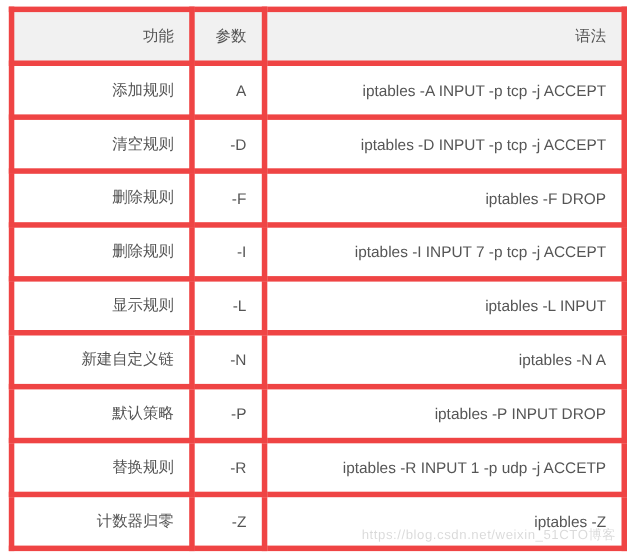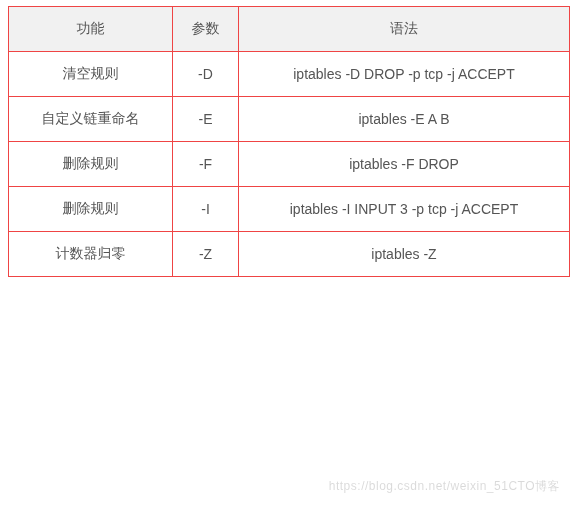--- a/index.html
+++ b/index.html
@@ -16,23 +16,23 @@
     box-sizing: border-box;
     padding: 6px 8px;
     position: relative;
   }
   table {
     width: 100%;
     border-collapse: collapse;
     table-layout: fixed;
   }
   th, td {
-    border: 1px solid #ef4444;
+    border: 5px solid #ef4444;
     padding: 12px 14px;
-    text-align: center;
+    text-align: right;
     vertical-align: middle;
     font-weight: 400;
     color: #555;
     height: 20px;
   }
   thead th {
     background: #f1f1f1;
     color: #555;
     font-weight: 500;
   }
@@ -62,38 +62,58 @@
     </colgroup>
     <thead>
       <tr>
         <th>功能</th>
         <th>参数</th>
         <th>语法</th>
       </tr>
     </thead>
     <tbody>
       <tr>
+        <td>添加规则</td>
+        <td>A</td>
+        <td>iptables -A INPUT -p tcp -j ACCEPT</td>
+      </tr>
+      <tr>
         <td>清空规则</td>
         <td>-D</td>
-        <td>iptables -D DROP -p tcp -j ACCEPT</td>
-      </tr>
-      <tr>
-        <td>自定义链重命名</td>
-        <td>-E</td>
-        <td>iptables -E A B</td>
+        <td>iptables -D INPUT -p tcp -j ACCEPT</td>
       </tr>
       <tr>
         <td>删除规则</td>
         <td>-F</td>
         <td>iptables -F DROP</td>
       </tr>
       <tr>
         <td>删除规则</td>
         <td>-I</td>
-        <td>iptables -I INPUT 3 -p tcp -j ACCEPT</td>
+        <td>iptables -I INPUT 7 -p tcp -j ACCEPT</td>
+      </tr>
+      <tr>
+        <td>显示规则</td>
+        <td>-L</td>
+        <td>iptables -L INPUT</td>
+      </tr>
+      <tr>
+        <td>新建自定义链</td>
+        <td>-N</td>
+        <td>iptables -N A</td>
+      </tr>
+      <tr>
+        <td>默认策略</td>
+        <td>-P</td>
+        <td>iptables -P INPUT DROP</td>
+      </tr>
+      <tr>
+        <td>替换规则</td>
+        <td>-R</td>
+        <td>iptables -R INPUT 1 -p udp -j ACCETP</td>
       </tr>
       <tr>
         <td>计数器归零</td>
         <td>-Z</td>
         <td>iptables -Z</td>
       </tr>
     </tbody>
   </table>
   <div class="watermark">https://blog.csdn.net/weixin_51CTO博客</div>
 </div>

